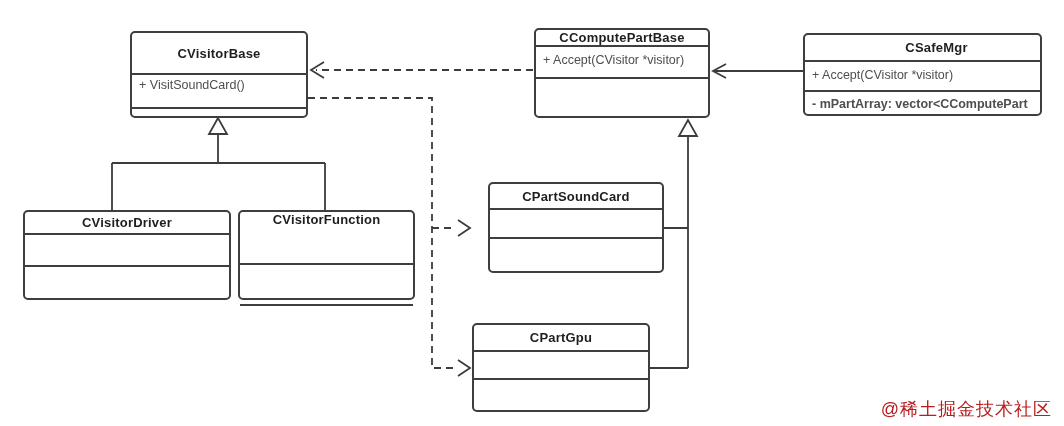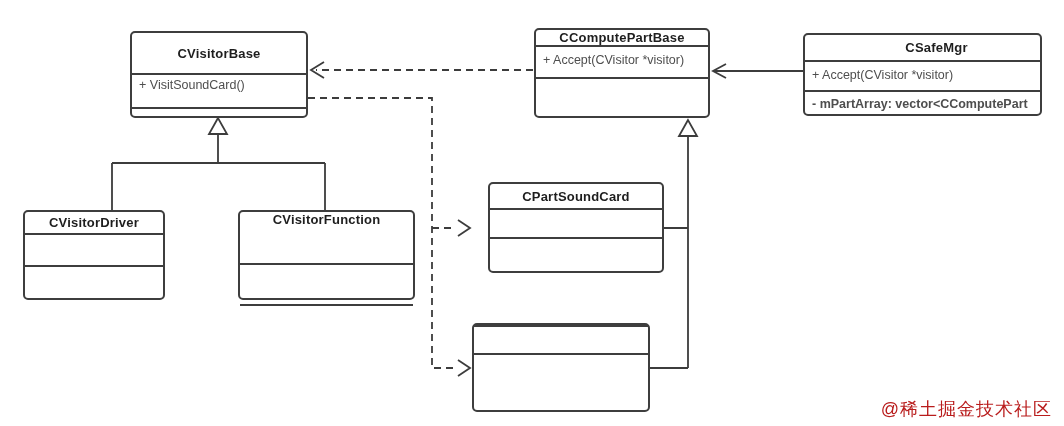--- a/index.html
+++ b/index.html
@@ -41,21 +41,21 @@
   #b0{left:130px;top:31px;width:178px;height:87px;}
   #b0 .uml-title{height:40px;}
   #b0 .s1{height:34px;}
   #b1{left:534px;top:28px;width:176px;height:90px;}
   #b1 .uml-title{height:15px;}
   #b1 .s1{height:32px;padding-top:6px;}
   #b2{left:803px;top:33px;width:239px;height:83px;}
   #b2 .uml-title{height:25px;margin-left:28px;}
   #b2 .s1{height:30px;padding-top:6px;}
   #b2 .s2{padding-top:5px;font-weight:bold;}
-  #b3{left:23px;top:210px;width:142px;height:90px;}
+  #b3{left:23px;top:210px;width:208px;height:90px;}
   #b3 .uml-title{height:21px;}
   #b3 .s1{height:32px;}
   #b4{left:238px;top:210px;width:177px;height:90px;gap:36px;}
   #b4 .uml-title{height:21px;}
   #b4 .s1{height:32px;}
   #b5{left:472px;top:182px;width:176px;height:91px;margin-left:16px;}
   #b5 .uml-title{height:24px;}
   #b5 .s1{height:29px;}
   #b6{left:472px;top:323px;width:178px;height:89px;}
   #b6 .uml-title{height:25px;}
@@ -131,18 +131,19 @@
     <div class="uml-sec s2 last"></div>
   </div>
 
   <div class="uml-box" id="b5">
     <div class="uml-title">CPartSoundCard</div>
     <div class="uml-sec s1"></div>
     <div class="uml-sec s2 last"></div>
   </div>
 
   <div class="uml-box" id="b6">
+    <div class="uml-title">CPartGpu</div>
     <div class="uml-sec s1"></div>
     <div class="uml-sec s2 last"></div>
   </div>
 
   <div class="watermark">@稀土掘金技术社区</div>
 </div>
 
 </body></html>

